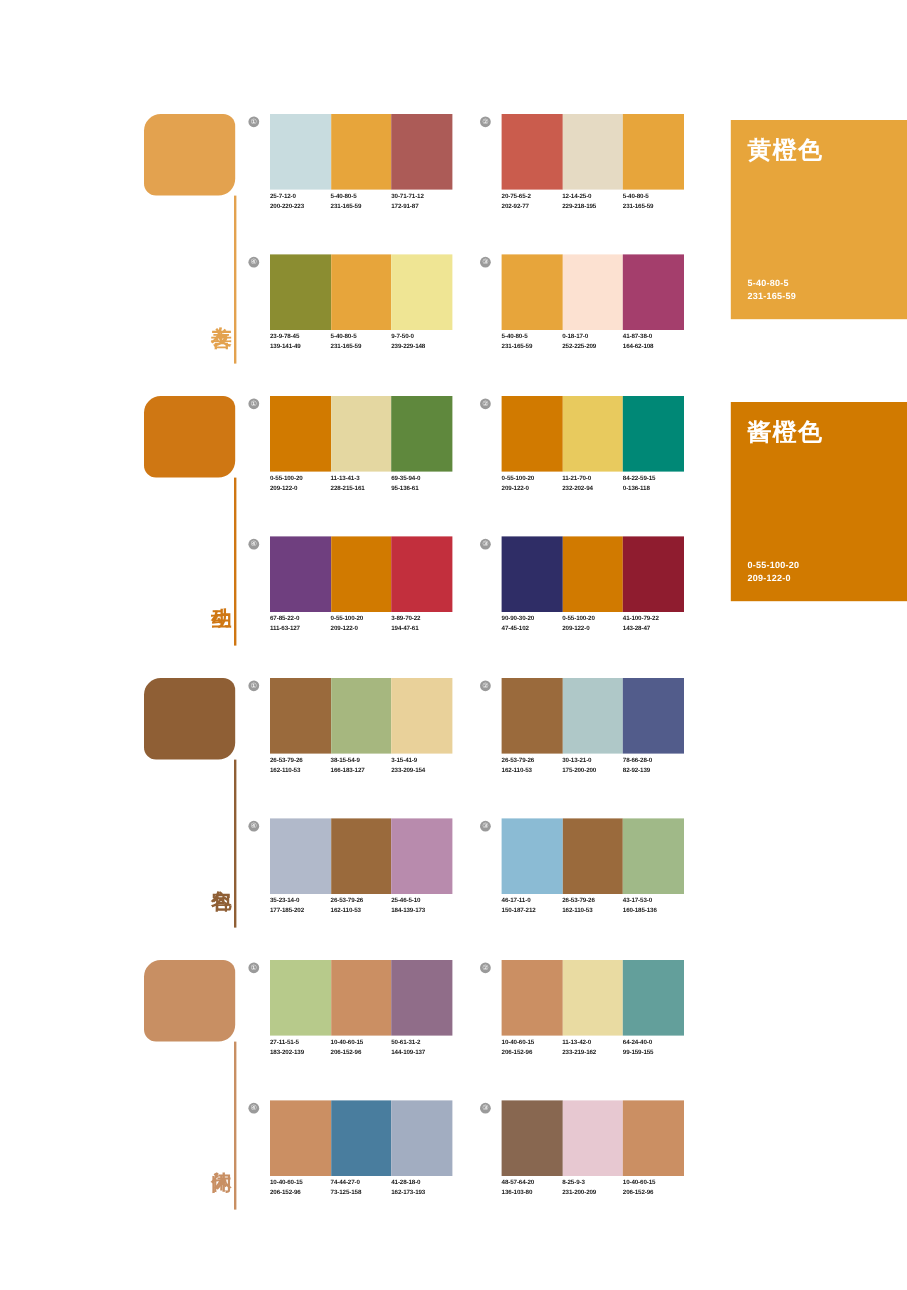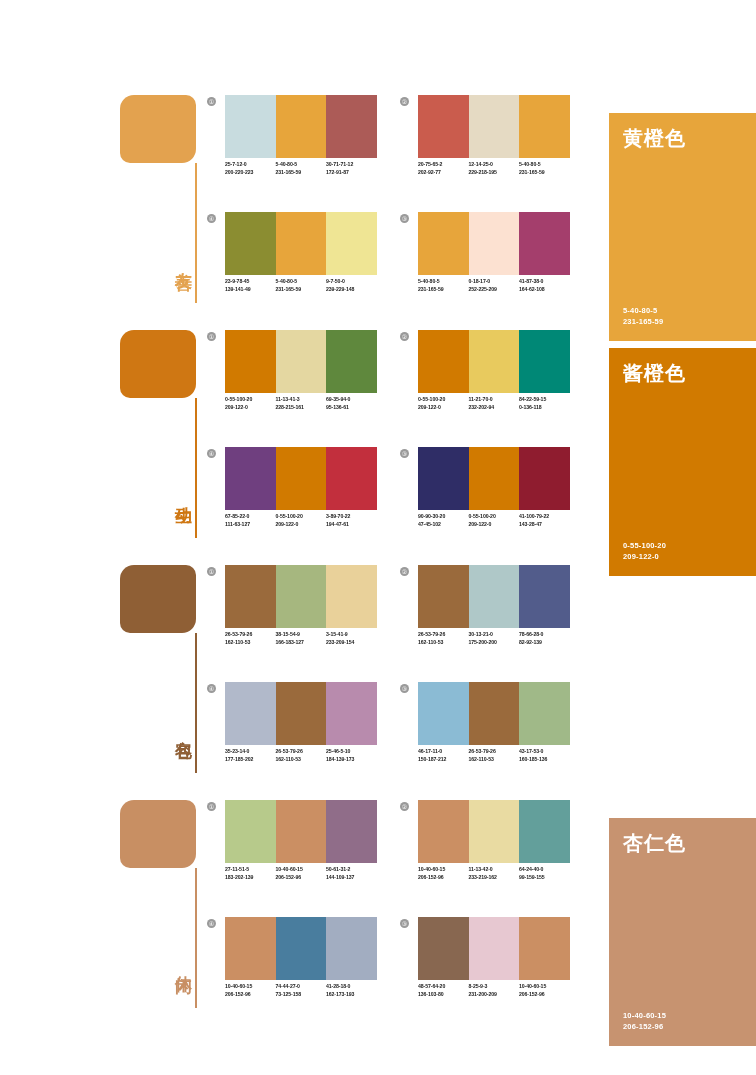--- a/index.html
+++ b/index.html
@@ -126,23 +126,23 @@
     letter-spacing: -0.1px;
     white-space: nowrap;
   }
   .code-cell .cmyk { display: block; }
   .code-cell .rgb  { display: block; }
 
   
   .hero {
     position: absolute;
     left: 609px;
-    top: 23px;
+    top: 10px;
     width: 147px;
-    height: 228px;
+    height: 166px;
     color: #ffffff;
   }
   .hero-title {
     position: absolute;
     left: 14px;
     top: 12px;
     font-size: 20px;
     font-weight: bold;
     letter-spacing: 1px;
     font-family: "DejaVu Sans", sans-serif;
@@ -542,21 +542,14 @@
           <div class="code-cell">
             <span class="cmyk">8-25-9-3</span>
             <span class="rgb">231-200-209</span>
           </div>
           <div class="code-cell">
             <span class="cmyk">10-40-60-15</span>
             <span class="rgb">206-152-96</span>
           </div>
         </div>
       </div>
-      <div class="hero" style="background: rgb(199, 147, 112);">
-        <div class="hero-title">杏仁色</div>
-        <div class="hero-codes">
-          <span>10-40-60-15</span>
-          <span>206-152-96</span>
-        </div>
-      </div>
     </div>
   </div>
 
 </body></html>

